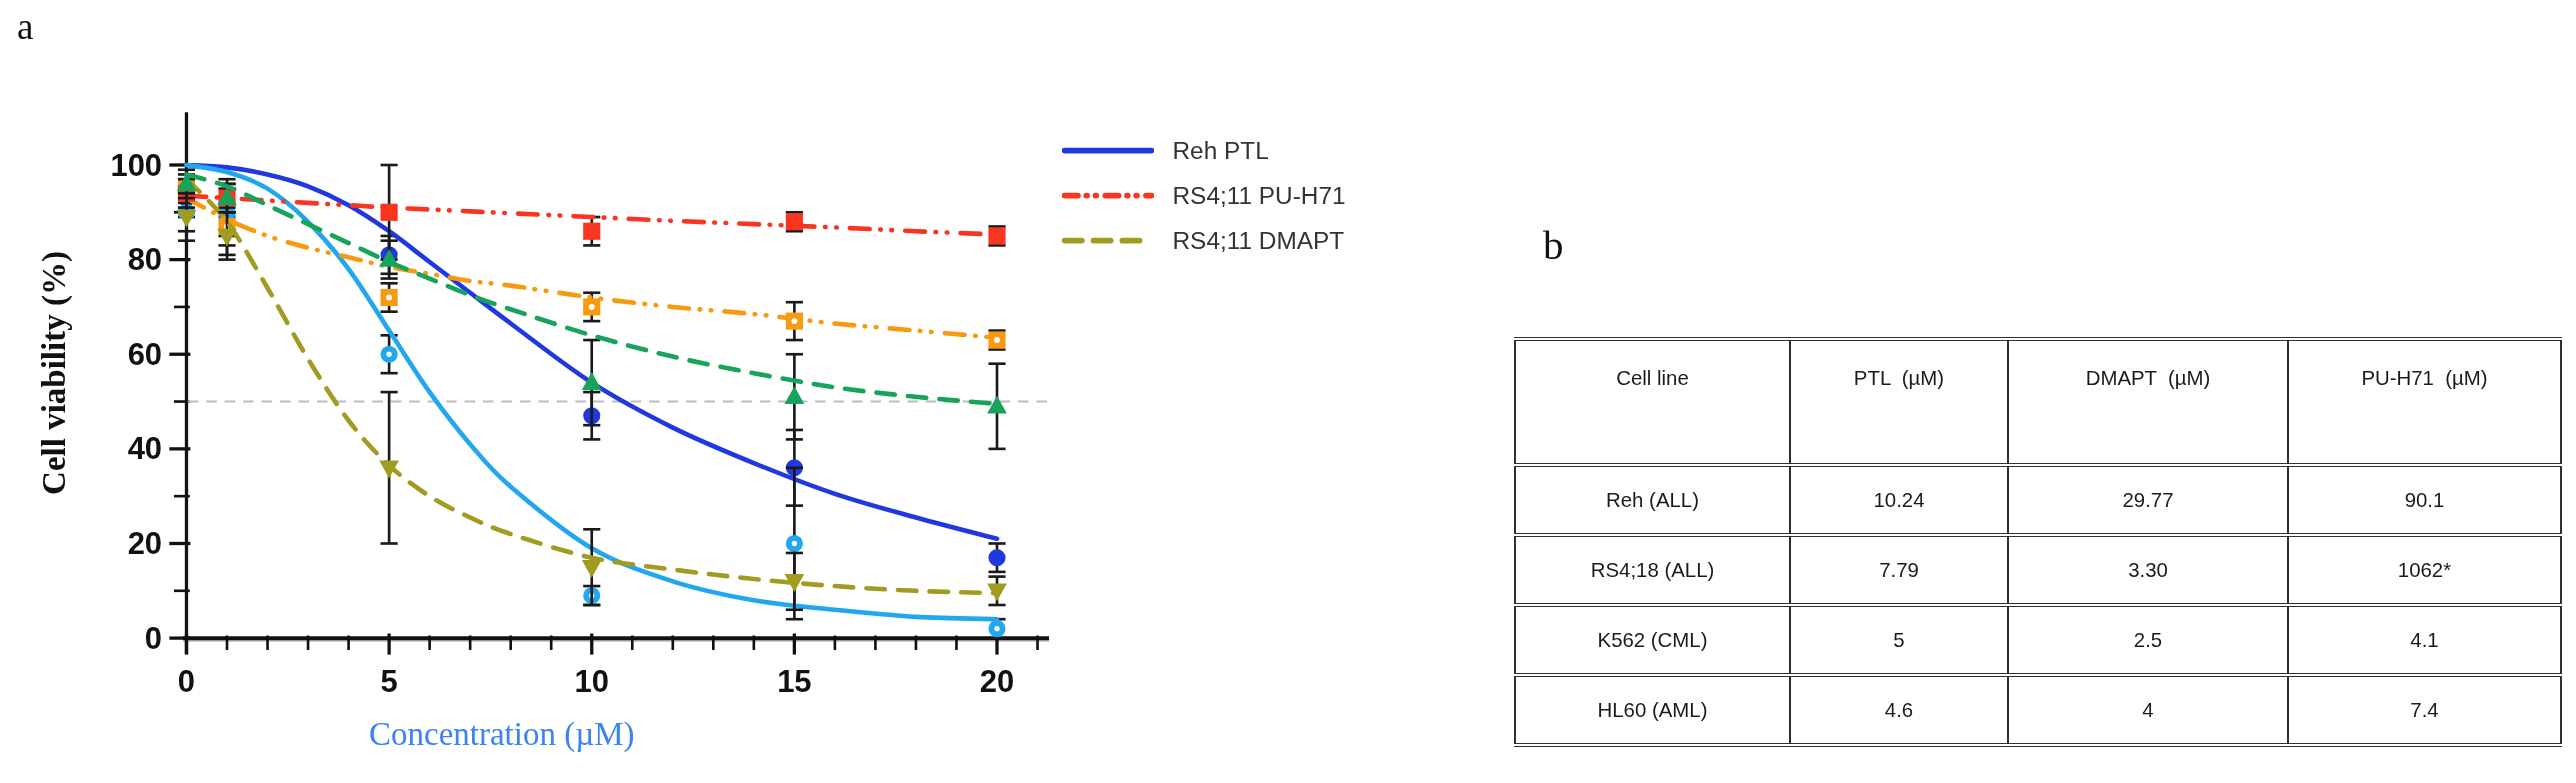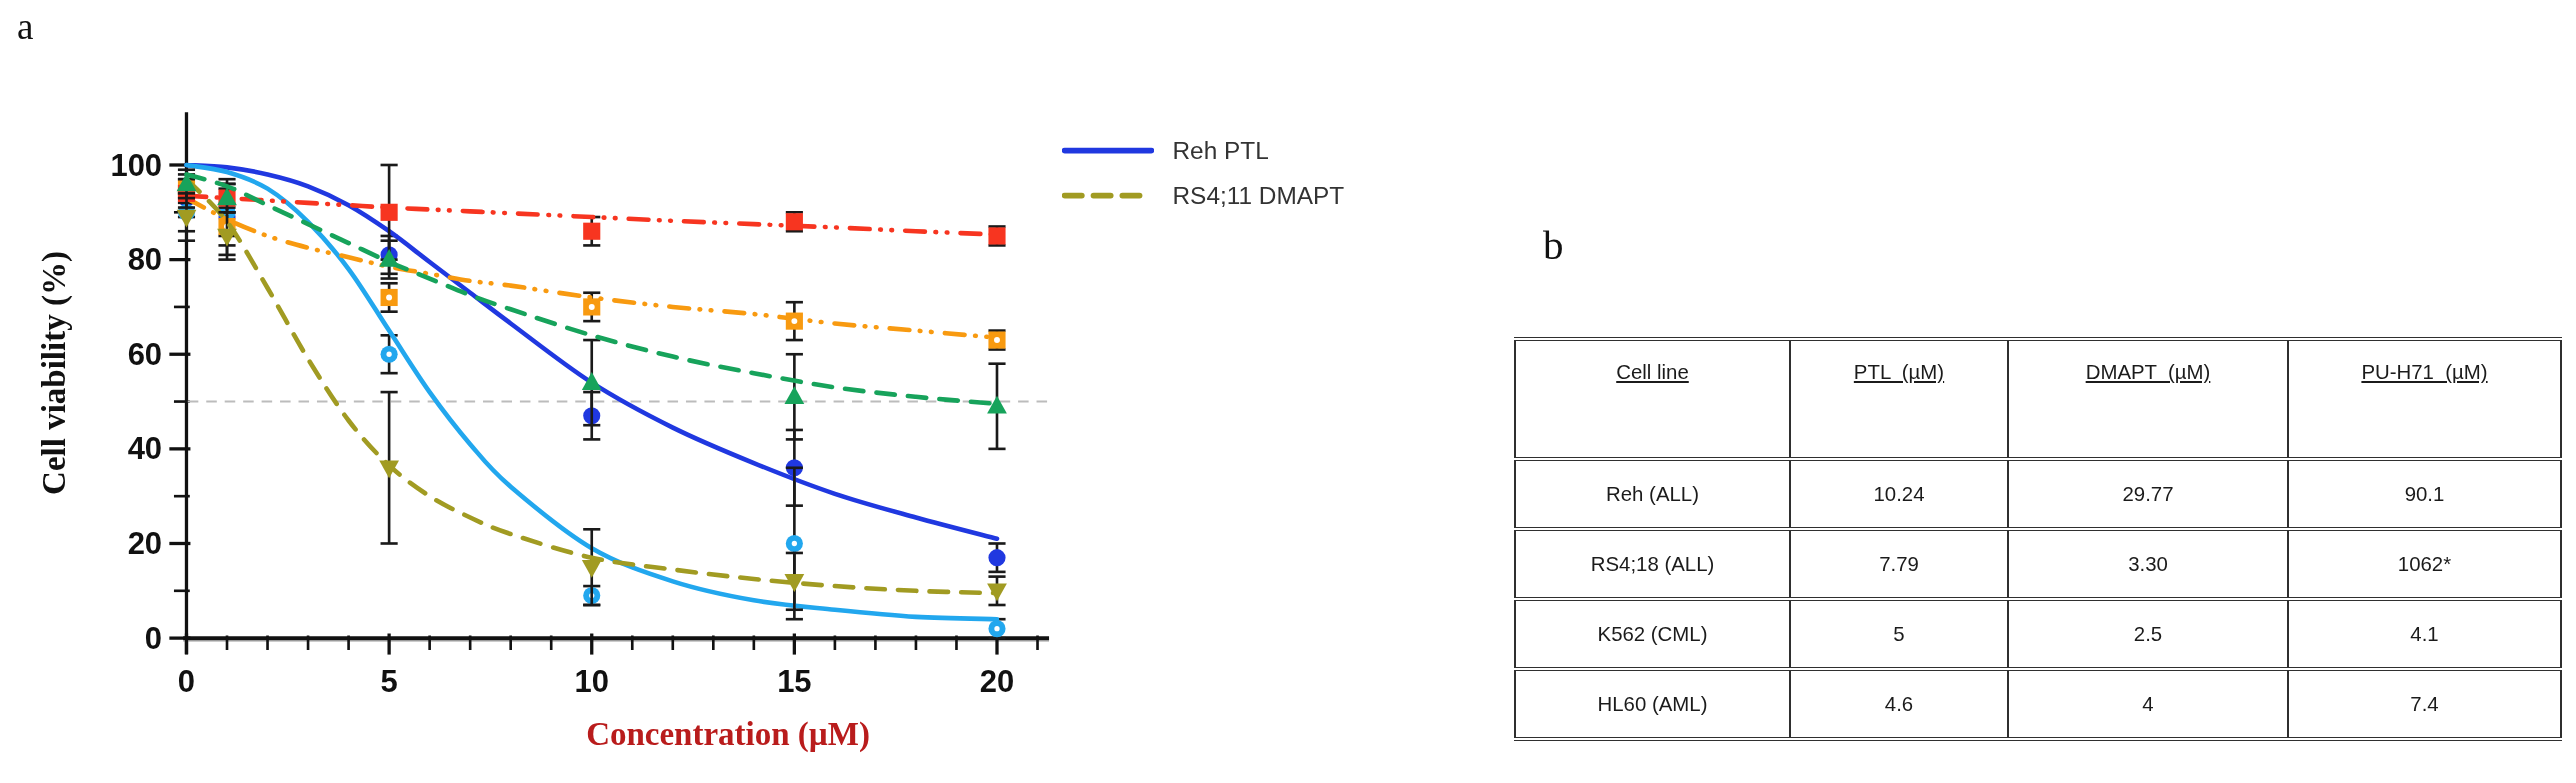--- a/index.html
+++ b/index.html
@@ -23,23 +23,23 @@
   #chart{position:absolute;left:0;top:0;}
   #y-title{
     position:absolute;left:54px;top:373px;
     transform:translate(-50%,-50%) rotate(-90deg);
     font-family:"Liberation Serif",serif;
     font-weight:bold;font-size:33px;color:#111;
     white-space:nowrap;
   }
   #x-title{
     position:absolute;left:369px;top:716px;width:501px;
-    text-align:right;
+    text-align:left;
     font-family:"Liberation Serif",serif;
-    font-weight:bold;font-size:33px;color:#b91c1c;
+    font-weight:normal;font-size:33px;color:#3b82f6;
     white-space:nowrap;
   }
   #legend{
     position:absolute;left:1062px;top:128px;
   }
   .legend-row{
     display:flex;align-items:center;height:45px;
   }
   .legend-swatch{flex:0 0 auto;margin-right:18.5px;}
   .legend-label{
@@ -57,23 +57,22 @@
     border-right:2px solid #2f2f2f;
     border-top:4px double #2f2f2f;
     border-bottom:4px double #2f2f2f;
     text-align:center;
     white-space:pre;
     font-weight:normal;
     padding:0;
   }
   #ic50-table th{
     vertical-align:top;
-    padding-top:20px;
+    padding-top:26px;
     height:96px;
-    text-decoration:underline;
   }
   #ic50-table td{
     vertical-align:middle;
     height:66px;
   }
 </style>
 </head>
 <body>
 
 <div id="figure">
@@ -310,20 +309,26 @@
 
   <div id="legend">
       <div class="legend-row">
         <svg width="92" height="9.2" class="legend-swatch" viewBox="0 0 140 14">
           <line x1="4" y1="7" x2="136" y2="7" stroke="#2038e0" stroke-width="9" stroke-linecap="round"></line>
         </svg>
         <span class="legend-label">Reh PTL</span>
       </div>
       <div class="legend-row">
         <svg width="92" height="9.2" class="legend-swatch" viewBox="0 0 140 14">
+          <line x1="4" y1="7" x2="136" y2="7" stroke="#f73520" stroke-width="9" stroke-linecap="round" stroke-dasharray="20 13 1 13 1 14"></line>
+        </svg>
+        <span class="legend-label">RS4;11 PU-H71</span>
+      </div>
+      <div class="legend-row">
+        <svg width="92" height="9.2" class="legend-swatch" viewBox="0 0 140 14">
           <line x1="4" y1="7" x2="136" y2="7" stroke="#a19b22" stroke-width="9" stroke-linecap="round" stroke-dasharray="26 18"></line>
         </svg>
         <span class="legend-label">RS4;11 DMAPT</span>
       </div>
     </div>
 
   <div id="label-b">b</div>
 
   <table id="ic50-table">
     <colgroup>

